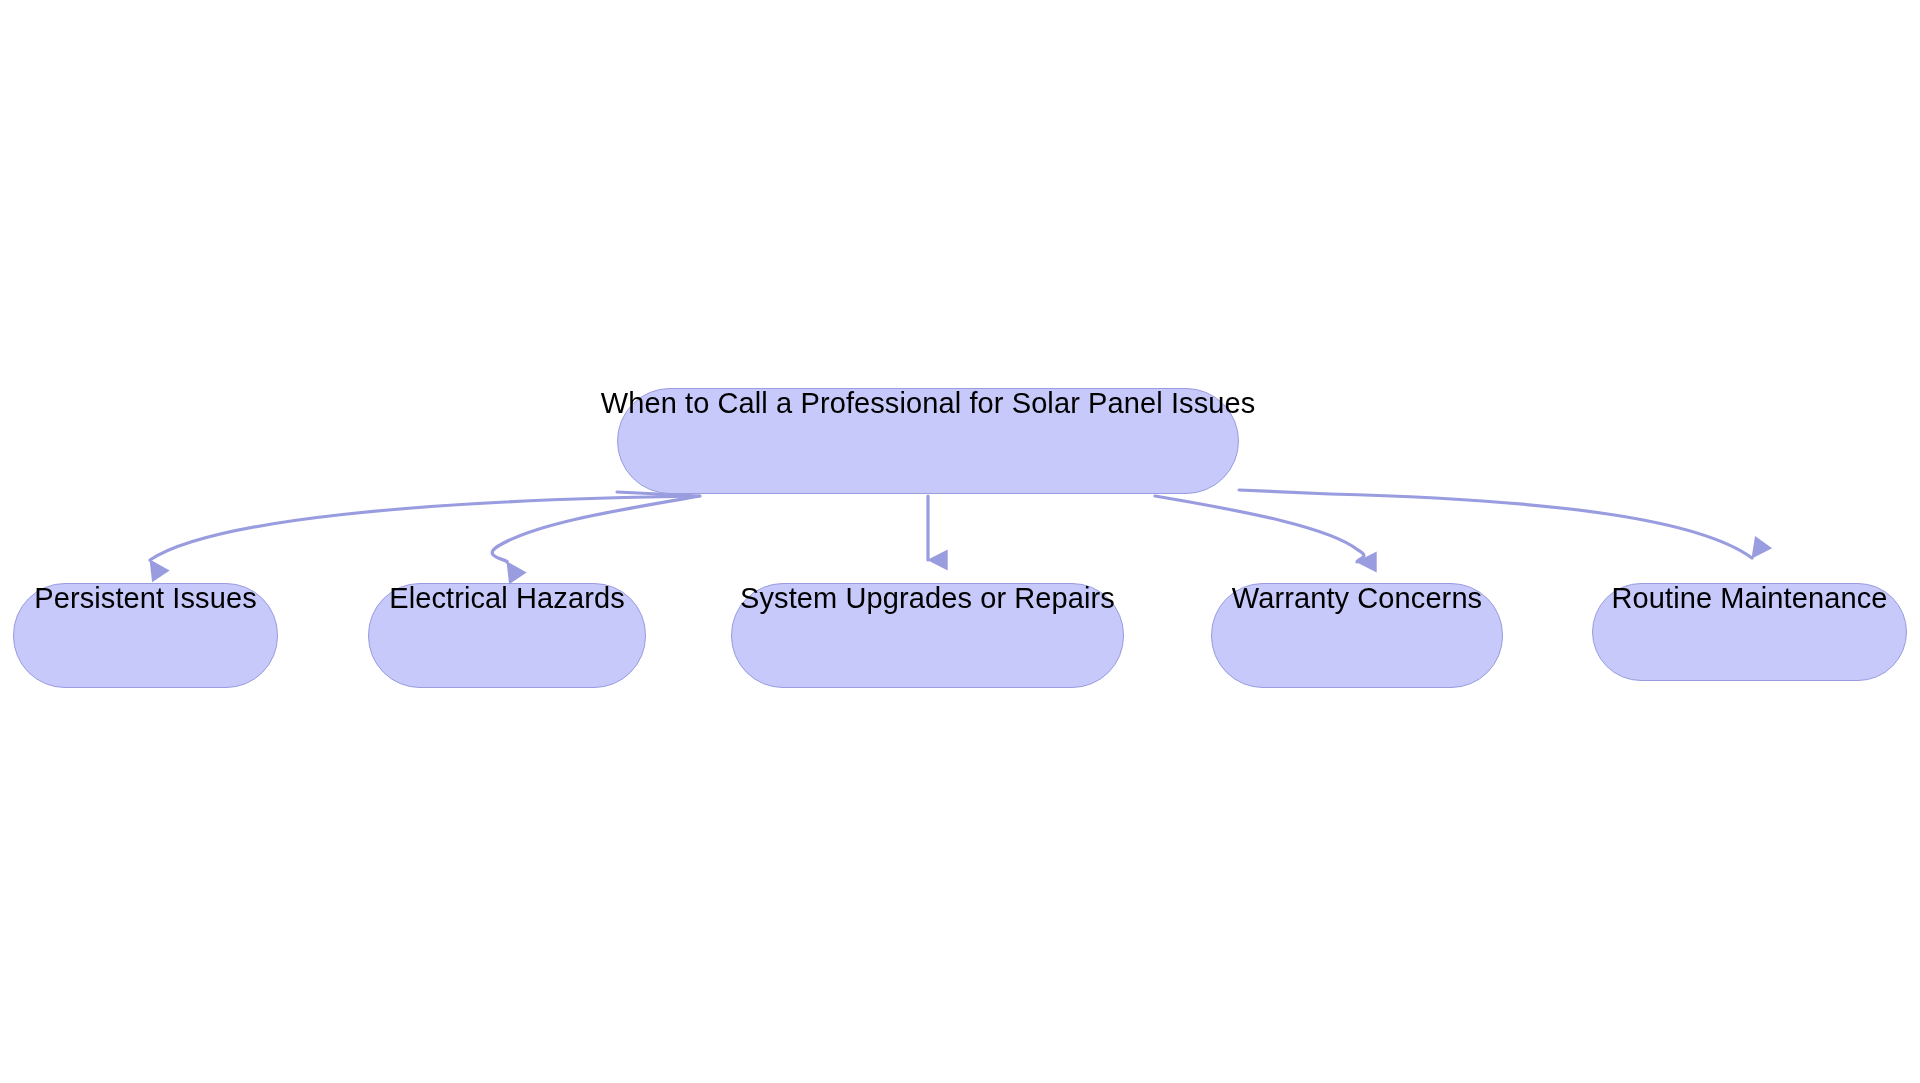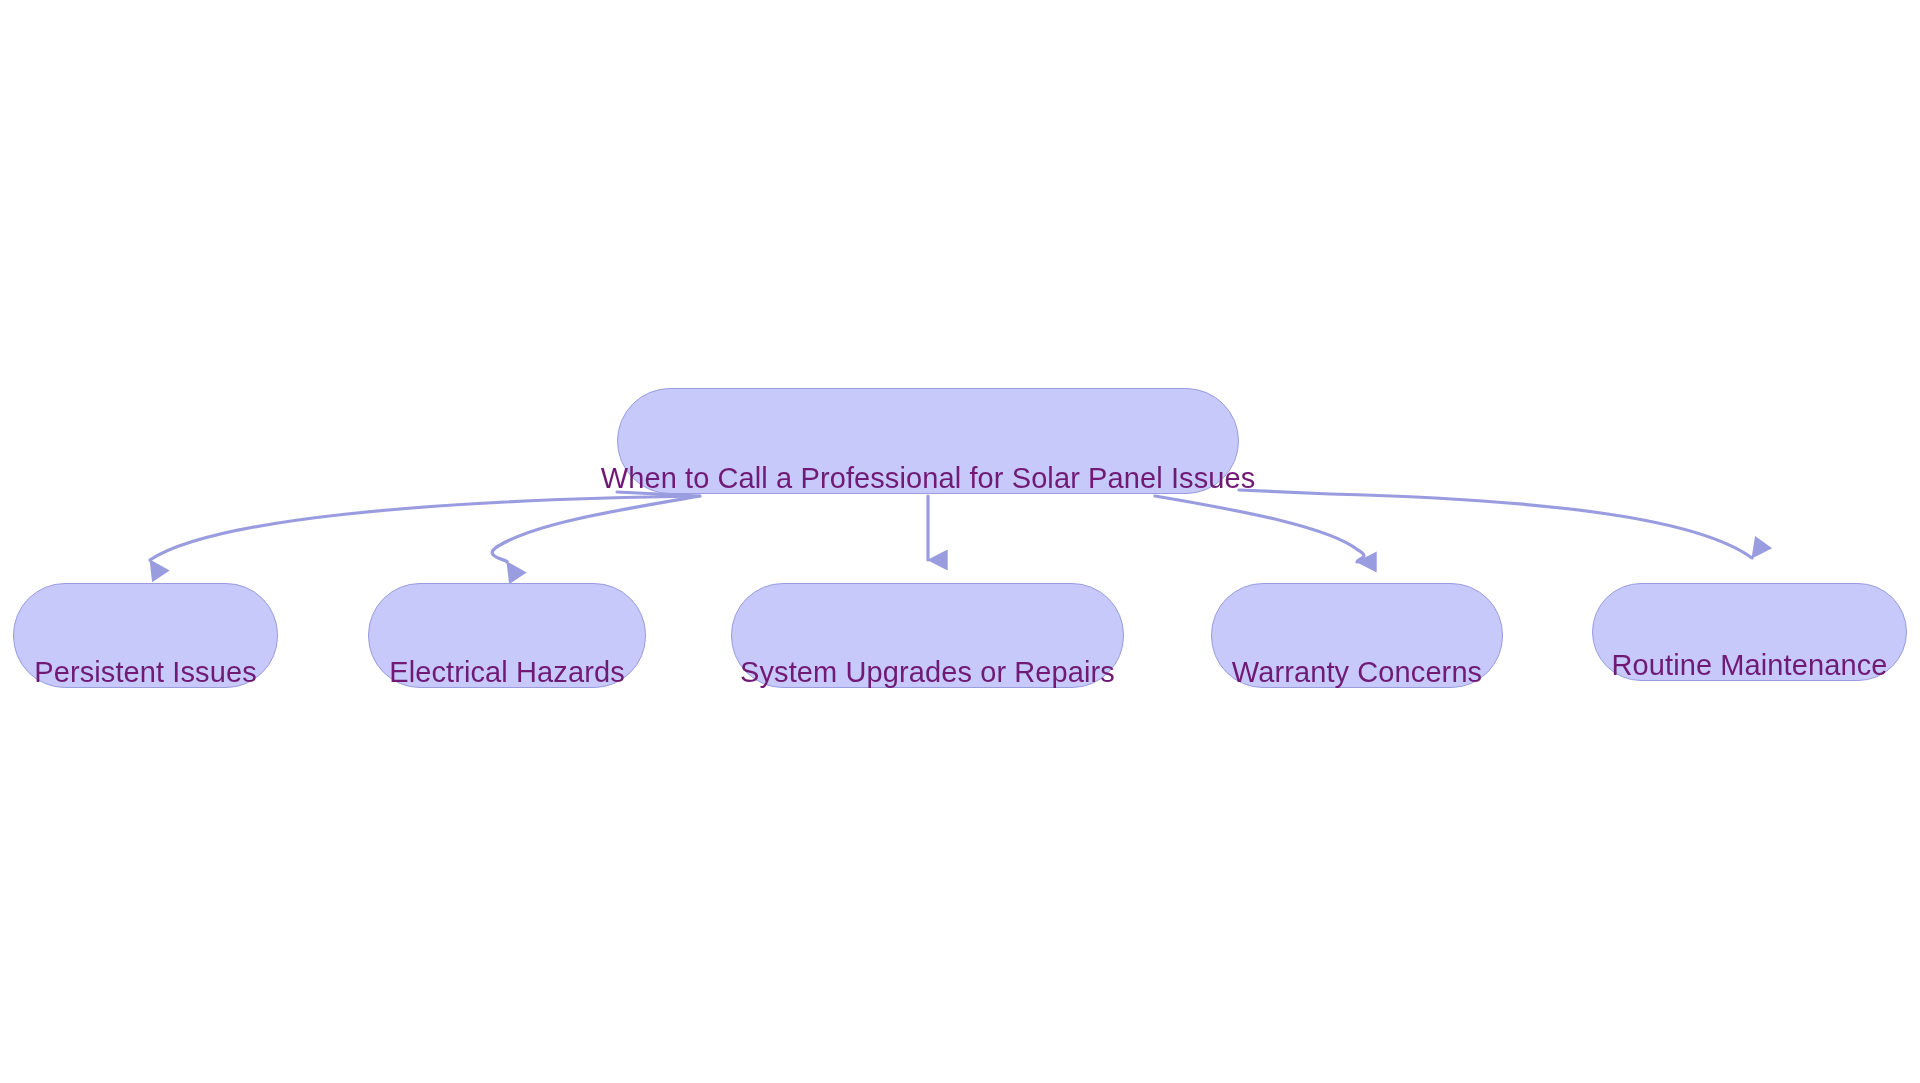--- a/index.html
+++ b/index.html
@@ -27,26 +27,26 @@
     left: 0;
     top: 0;
     width: 1920px;
     height: 1083px;
     overflow: visible;
   }
   .node {
     position: absolute;
     box-sizing: border-box;
     display: flex;
-    align-items: flex-end;
+    align-items: flex-start;
     justify-content: center;
     background: #c6c9f9;
     border: 1.6px solid #9a9ce0;
     border-radius: 52px;
-    color: #701a75;
+    color: #000000;
     font-size: 29px;
     font-weight: 400;
     letter-spacing: 0.1px;
     white-space: nowrap;
     line-height: 1;
     z-index: 2;
   }
   .node-label {
     display: block;
     padding: 0 4px;

